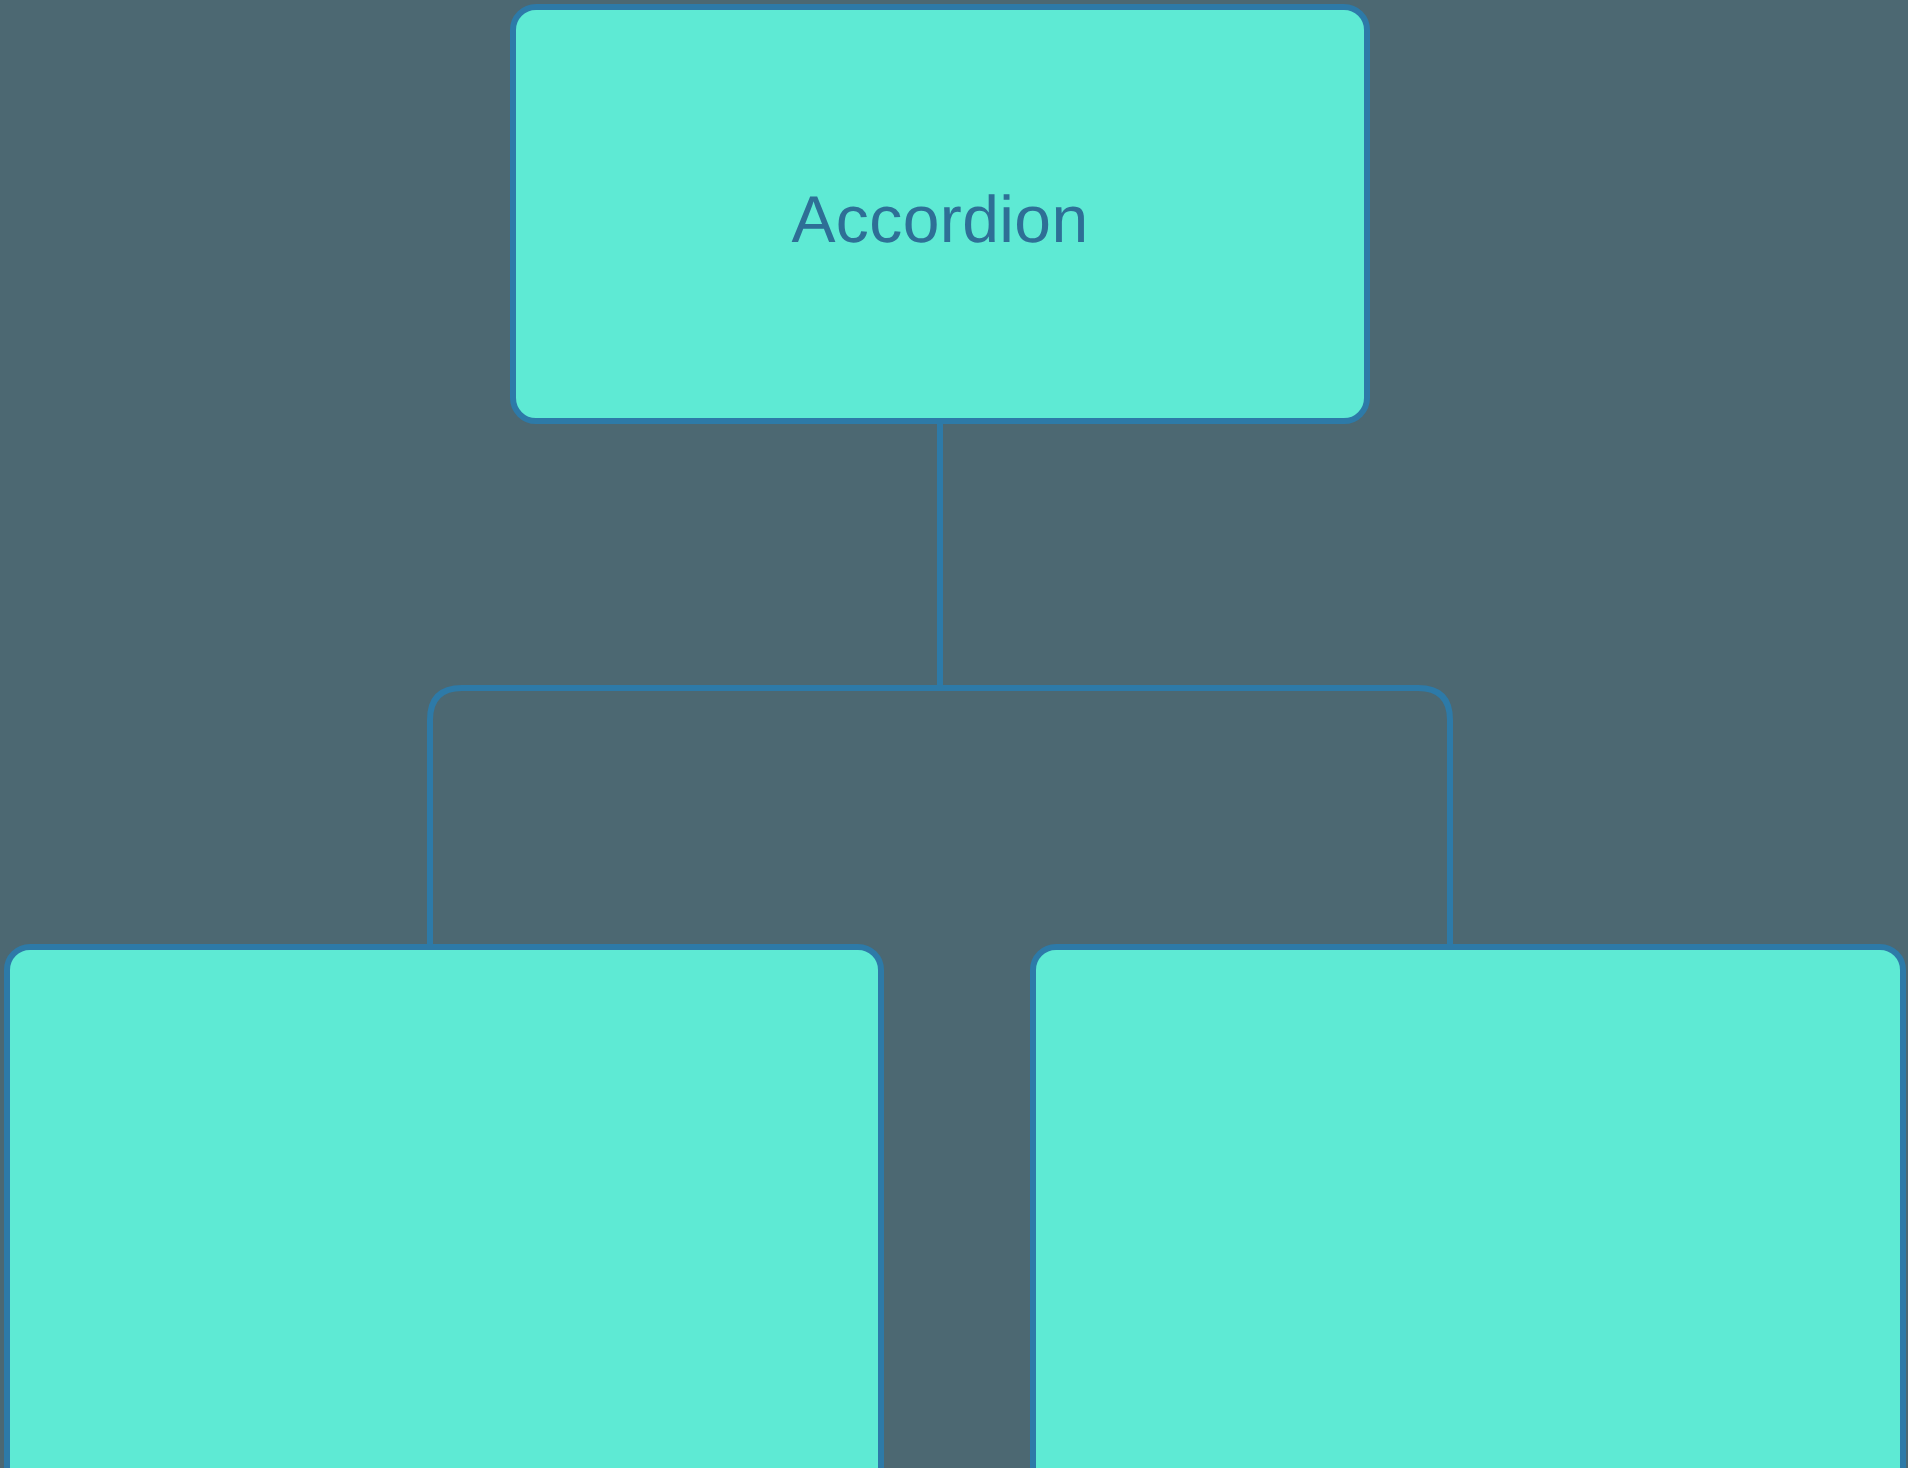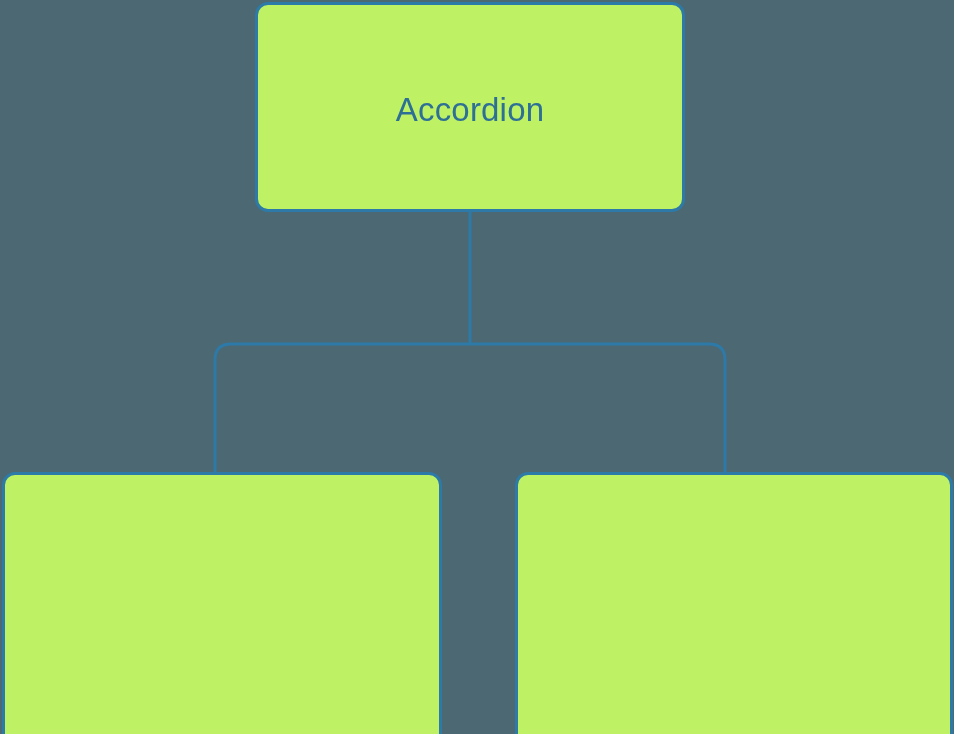--- a/index.html
+++ b/index.html
@@ -26,21 +26,21 @@
     left: 0;
     top: 0;
     width: 954px;
     height: 734px;
     z-index: 1;
   }
 
   
   .node {
     position: absolute;
-    background: #bef264;
+    background: #5eead4;
     border: 3px solid #2d7aa8;
     border-radius: 13px;
     box-sizing: border-box;
     z-index: 2;
   }
   .node-title {
     position: absolute;
     left: 0;
     right: 0;
     text-align: center;

